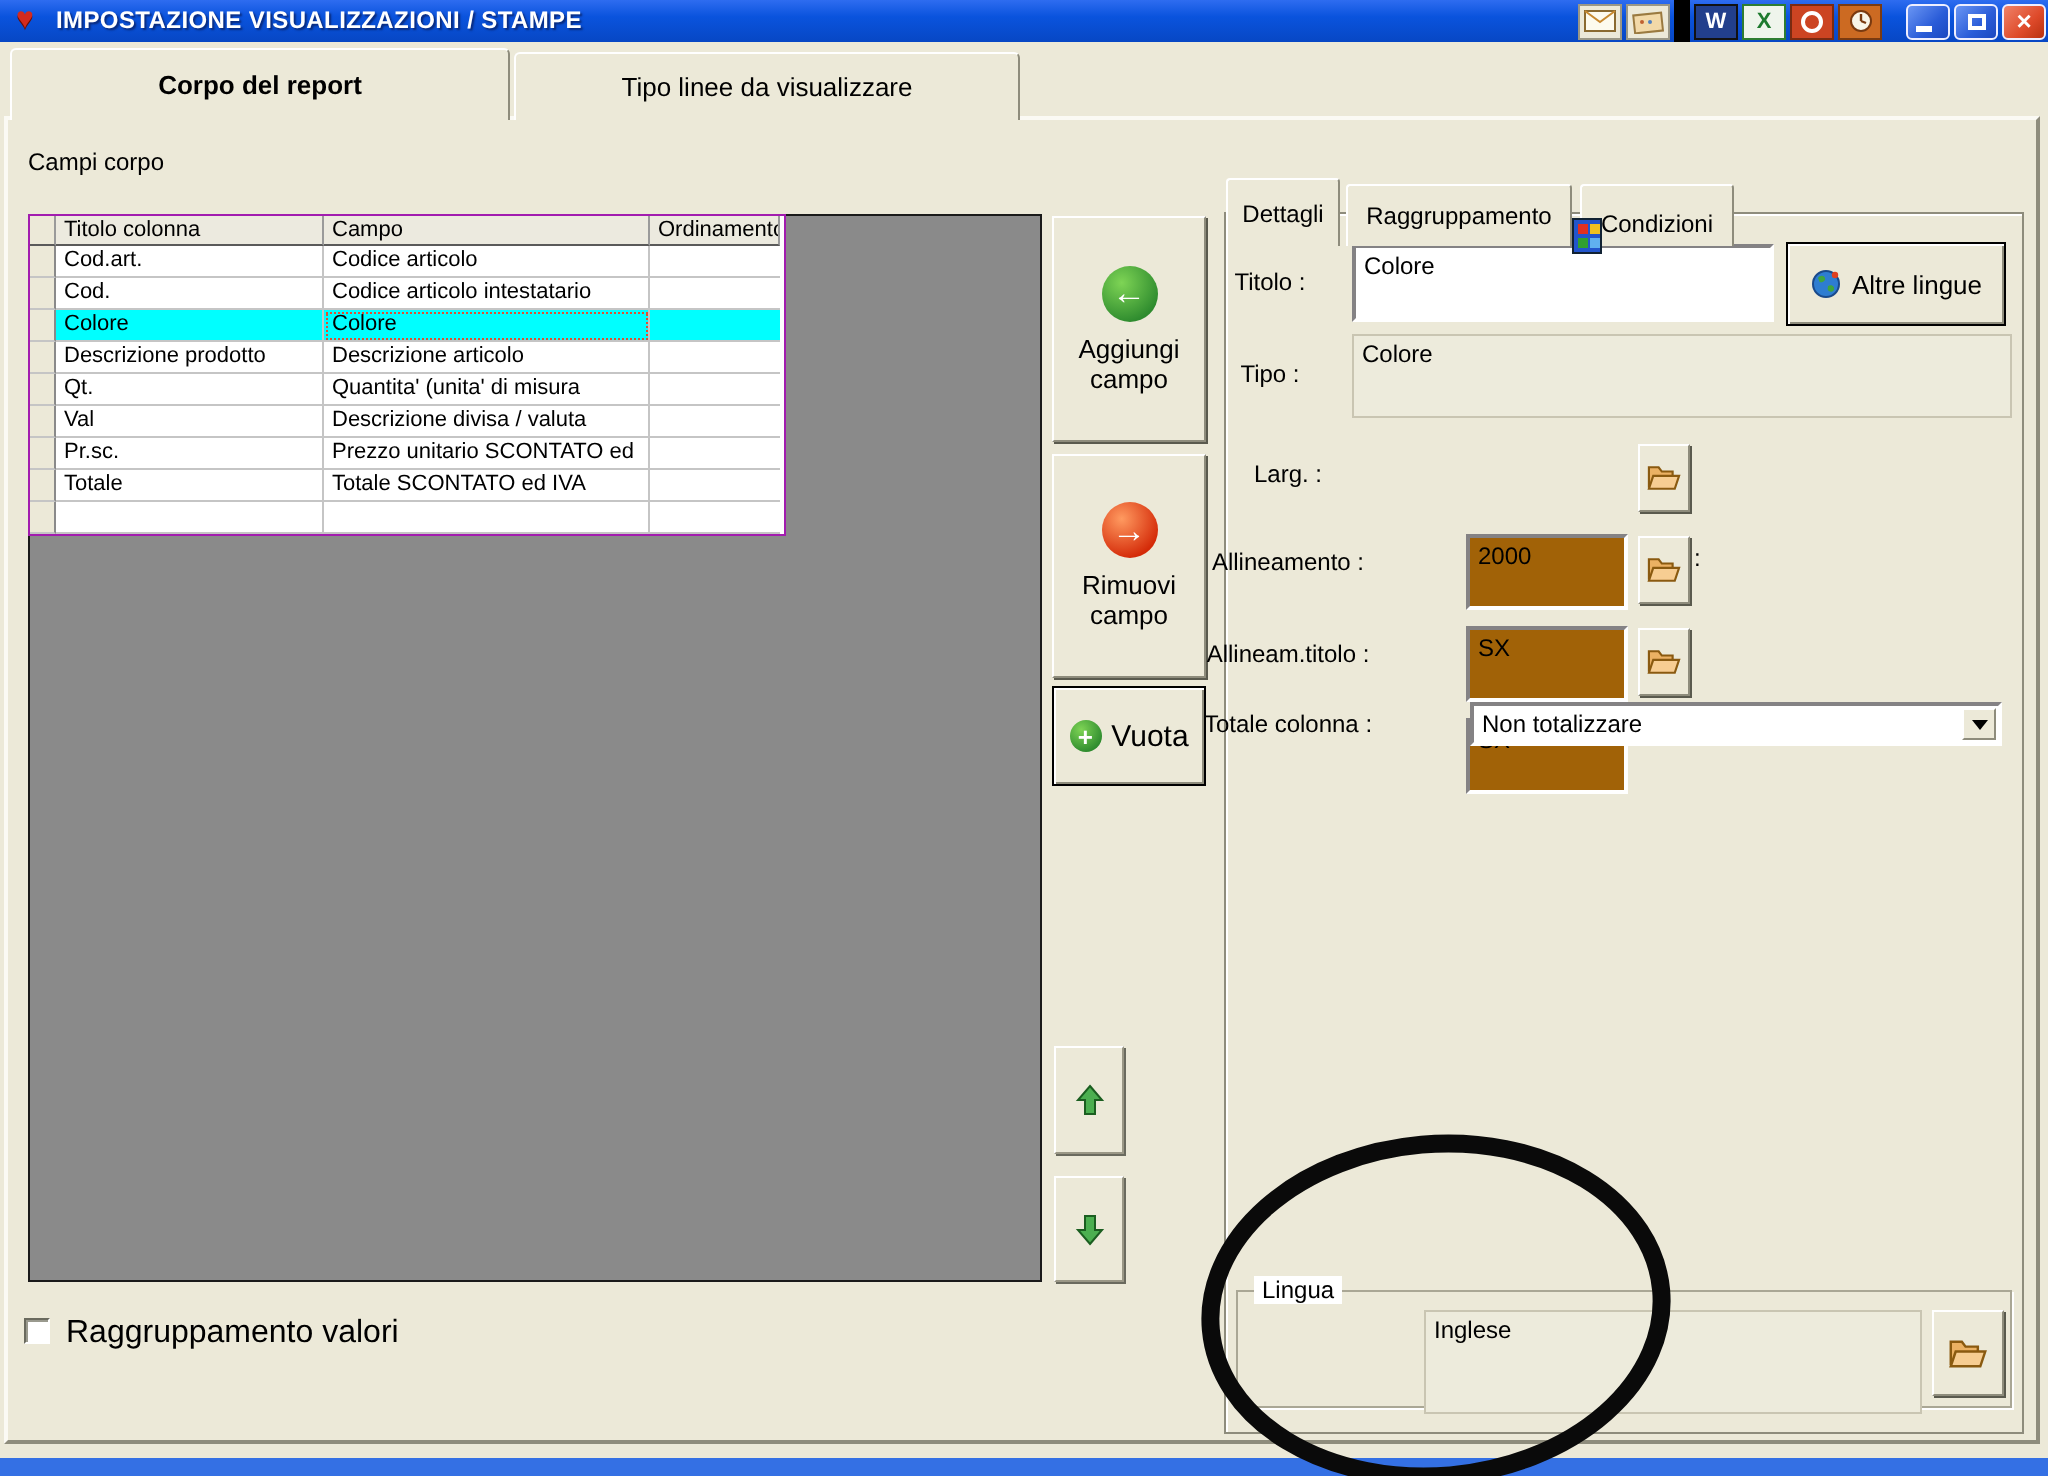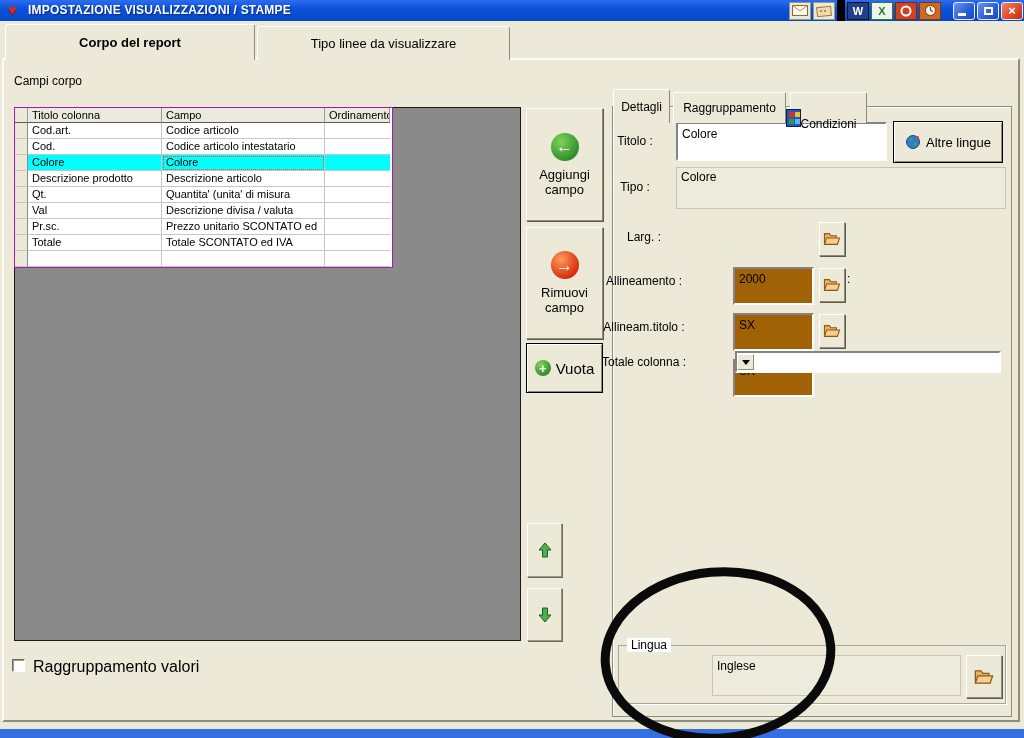--- a/index.html
+++ b/index.html
@@ -75,21 +75,21 @@
   .arrowbtn { width:35px; background:#ECE9D8; border:1px solid #9a9786; border-top-color:#fff; border-left-color:#fff;
     box-shadow:1px 1px 0 #6a6a5e; display:flex; align-items:center; justify-content:center; }
   .upbtn { left:527px; top:523px; height:54px; }
   .dnbtn { left:527px; top:588px; height:53px; }
 
   
   .subtab { border:1px solid #8E8C7C; border-bottom:none; border-top-color:#fff; border-left-color:#fff;
     background:#ECE9D8; font-size:12px; text-align:center; border-radius:2px 2px 0 0; z-index:3;margin-top:16px; }
   .st1 { left:613px; top:73px; width:57px; height:34px; padding-top:10px; }
   .st2 { left:673px; top:76px; width:113px; height:31px; padding-top:8px; }
-  .st3 { left:790px; top:76px; width:77px; height:31px; padding-top:24px; }
+  .st3 { left:790px; top:76px; width:77px; height:31px; padding-top:12px; }
   .rpanel { left:612px; top:106px; width:400px; height:611px; background:#ECE9D8;
     border:1px solid #8E8C7C; border-top-color:#8E8C7C; box-shadow:inset 1px 1px 0 #fff; }
   .flabel { font-size:12px; text-align:center; white-space:nowrap; }
   .sunken { border:2px solid; border-color:#848284 #FFFFFF #FFFFFF #848284; background:#fff; }
   .sunkenbeige { border:2px solid; border-color:#848284 #FFFFFF #FFFFFF #848284; background:#a16207;margin-top:48px; }
   .flat { border:1px solid #C9C5B2; background:#EDEBDC; }
   .fieldtext { font-size:12px; padding:2px 4px; white-space:nowrap; overflow:hidden; }
   .realinput { width:100%; border:none; outline:none; background:transparent; font:12px "Liberation Sans",sans-serif; padding:2px 4px; }
   .folderbtn { width:26px; height:34px; background:#ECE9D8; border:1px solid #8E8C7C; border-top-color:#fff; border-left-color:#fff;
     box-shadow:1px 1px 0 #5a5a4e; display:flex; align-items:center; justify-content:center; }
@@ -311,29 +311,30 @@
 </div>
 <div class="abs folderbtn" style="left:819px;top:314px;">
   <svg width="18" height="14" viewBox="0 0 16 13">
       <path d="M1,11 V1.5 H5.5 L7,3.5 H12 V5.5" fill="#EBB163" stroke="#8a5a10"></path>
       <path d="M3,5.5 H15 L13,11.5 H1 Z" fill="#F7CD92" stroke="#8a5a10"></path>
     </svg>
 </div>
 
 <div class="abs flabel" style="left:560px;top:355px;width:168px;">Totale colonna :</div>
 <div class="abs combo">
+  <span class="val">Non totalizzare</span>
   <span class="drop">
       <span class="tri"></span>
     </span>
 </div>
 
 <div class="abs groupbox">
   <span class="grouplabel">Lingua</span>
 </div>
-<div class="abs flat" style="left:712px;top:655px;width:249px;height:41px;">
+<div class="abs flat" style="left:712px;top:655px;width:249px;height:52px;">
   <input class="realinput" value="Inglese" style="">
 </div>
 <div class="abs folderbtn" style="left:966px;top:655px;width:36px;height:43px;">
   <svg width="20" height="16" viewBox="0 0 16 13">
       <path d="M1,11 V1.5 H5.5 L7,3.5 H12 V5.5" fill="#EBB163" stroke="#8a5a10"></path>
       <path d="M3,5.5 H15 L13,11.5 H1 Z" fill="#F7CD92" stroke="#8a5a10"></path>
     </svg>
 </div>
 
 <svg class="abs annot" viewBox="0 0 280 190">

